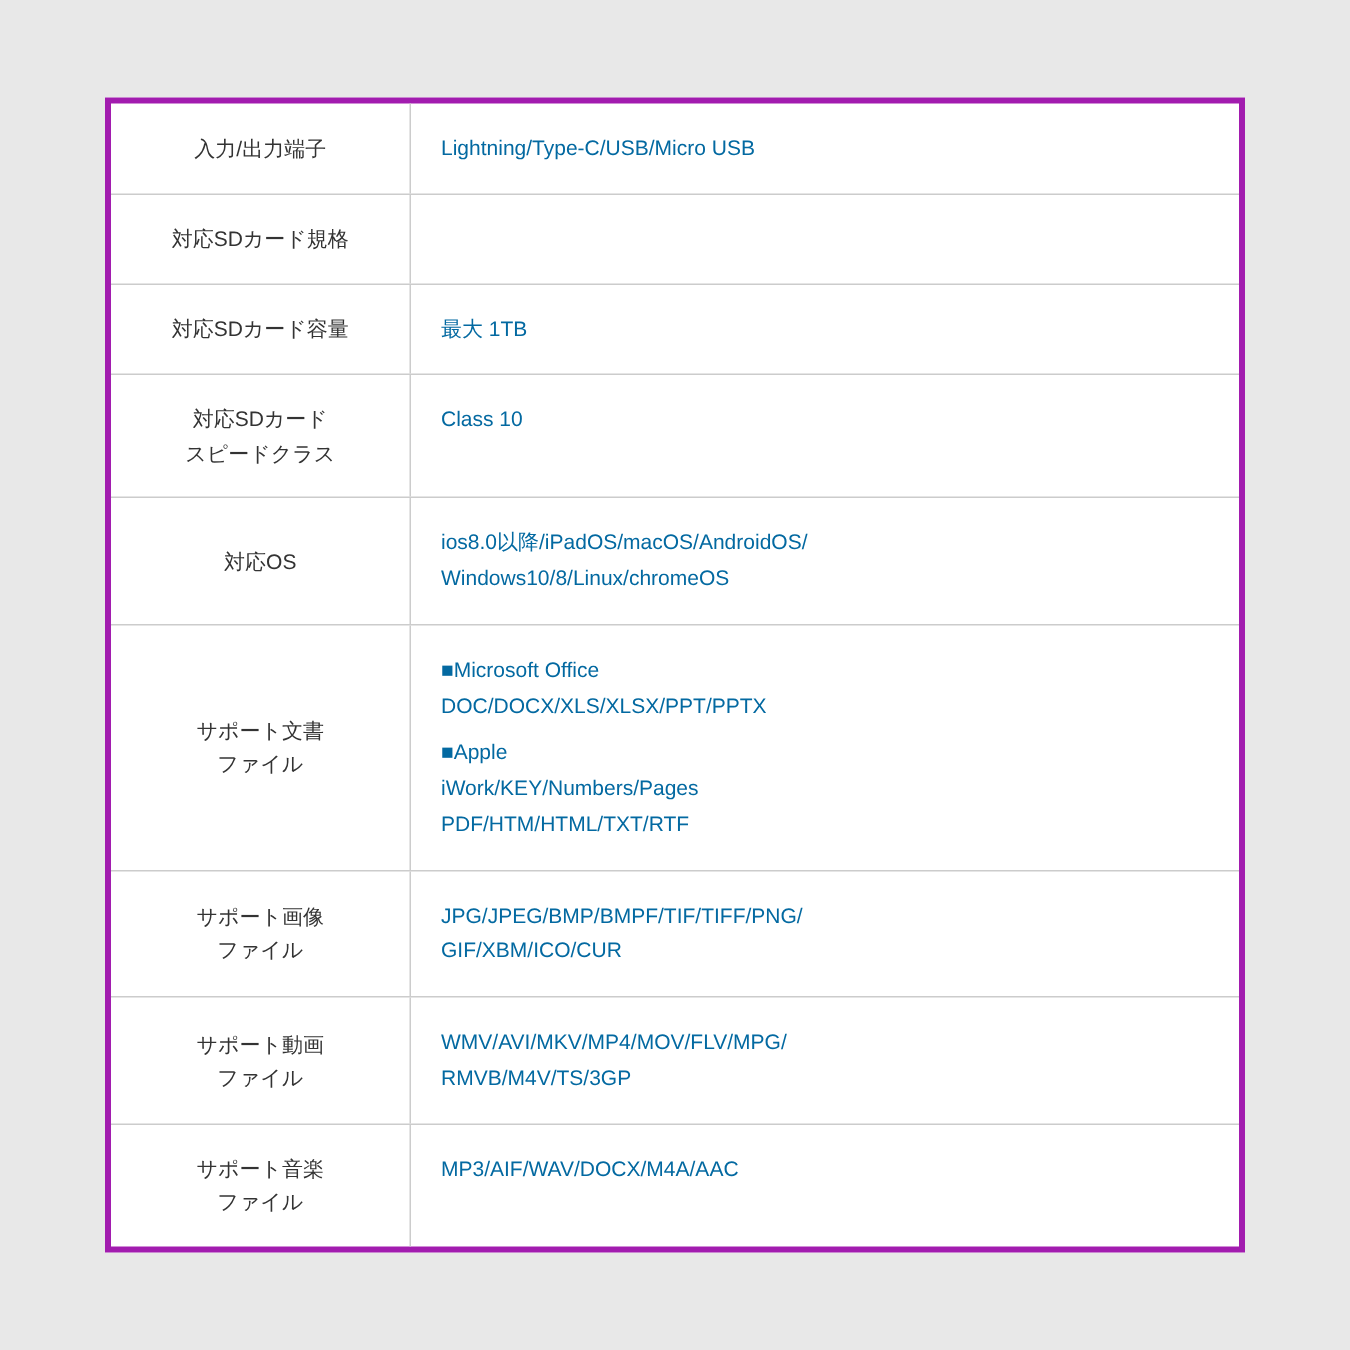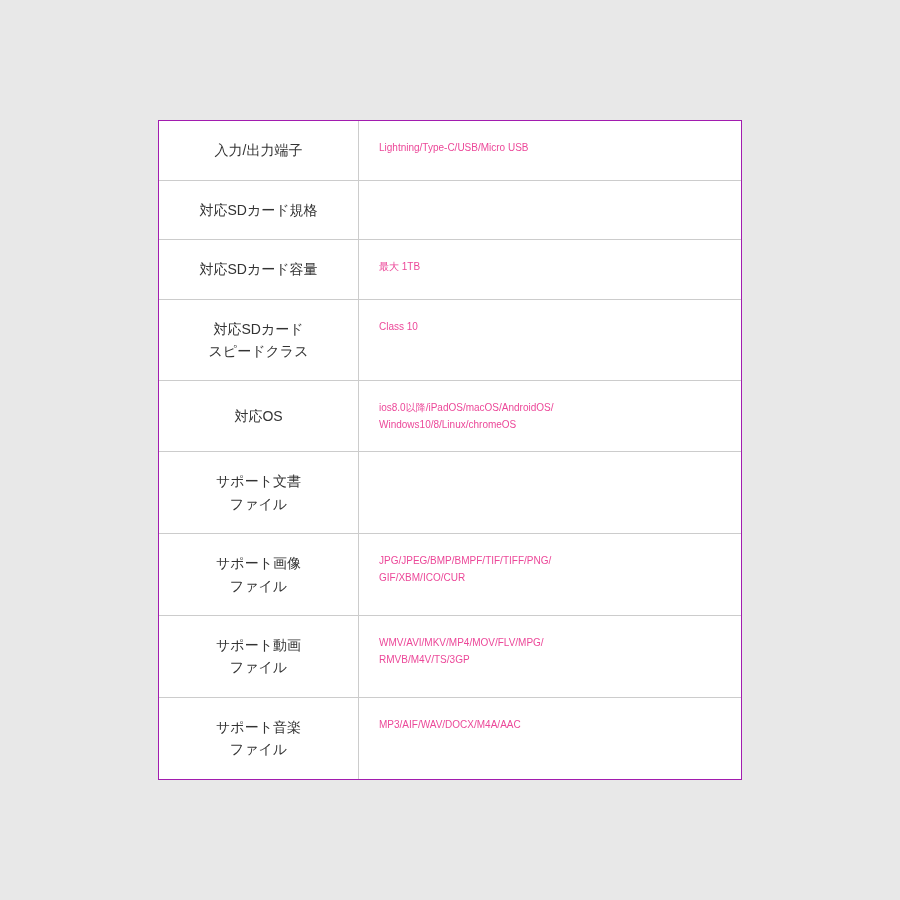--- a/index.html
+++ b/index.html
@@ -13,22 +13,22 @@
       height: 900px;
       background-color: #e8e8e8;
       display: flex;
       align-items: center;
       justify-content: center;
       font-family: "Helvetica Neue", Arial, "Hiragino Kaku Gothic ProN", "Hiragino Sans", Meiryo, sans-serif;
     }
 
     .table-container {
       background-color: #ffffff;
-      width: 584px;
-      border: 1px solid #a21caf;
+      width: 760px;
+      border: 4px solid #a21caf;
     }
 
     .table-row {
       display: flex;
       border-bottom: 1px solid #cccccc;
     }
 
     .table-row:last-child {
       border-bottom: none;
       justify-content: center;
@@ -44,22 +44,22 @@
       line-height: 1.6;
       border-right: 1px solid #cccccc;
       display: flex;
       align-items: center;
       justify-content: center;
     }
 
     .cell-value {
       flex: 1;
       padding: 18px 20px;
-      color: #ec4899;
-      font-size: 10px;
+      color: #0369a1;
+      font-size: 14px;
       line-height: 1.7;
     }
 
     .cell-value p {
       margin-bottom: 8px;
     }
 
     .cell-value p:last-child {
       margin-bottom: 0;
     }
@@ -108,20 +108,24 @@
     </div>
     <div class="cell-value">
       <span>ios8.0以降/iPadOS/macOS/AndroidOS/<br>Windows10/8/Linux/chromeOS</span>
     </div>
   </div>
 
   <div class="table-row">
     <div class="cell-label">
       <span>サポート文書<br>ファイル</span>
     </div>
+    <div class="cell-value">
+      <p>■Microsoft Office<br>DOC/DOCX/XLS/XLSX/PPT/PPTX</p>
+      <p>■Apple<br>iWork/KEY/Numbers/Pages<br>PDF/HTM/HTML/TXT/RTF</p>
+    </div>
   </div>
 
   <div class="table-row">
     <div class="cell-label">
       <span>サポート画像<br>ファイル</span>
     </div>
     <div class="cell-value">
       <span>JPG/JPEG/BMP/BMPF/TIF/TIFF/PNG/<br>GIF/XBM/ICO/CUR</span>
     </div>
   </div>

